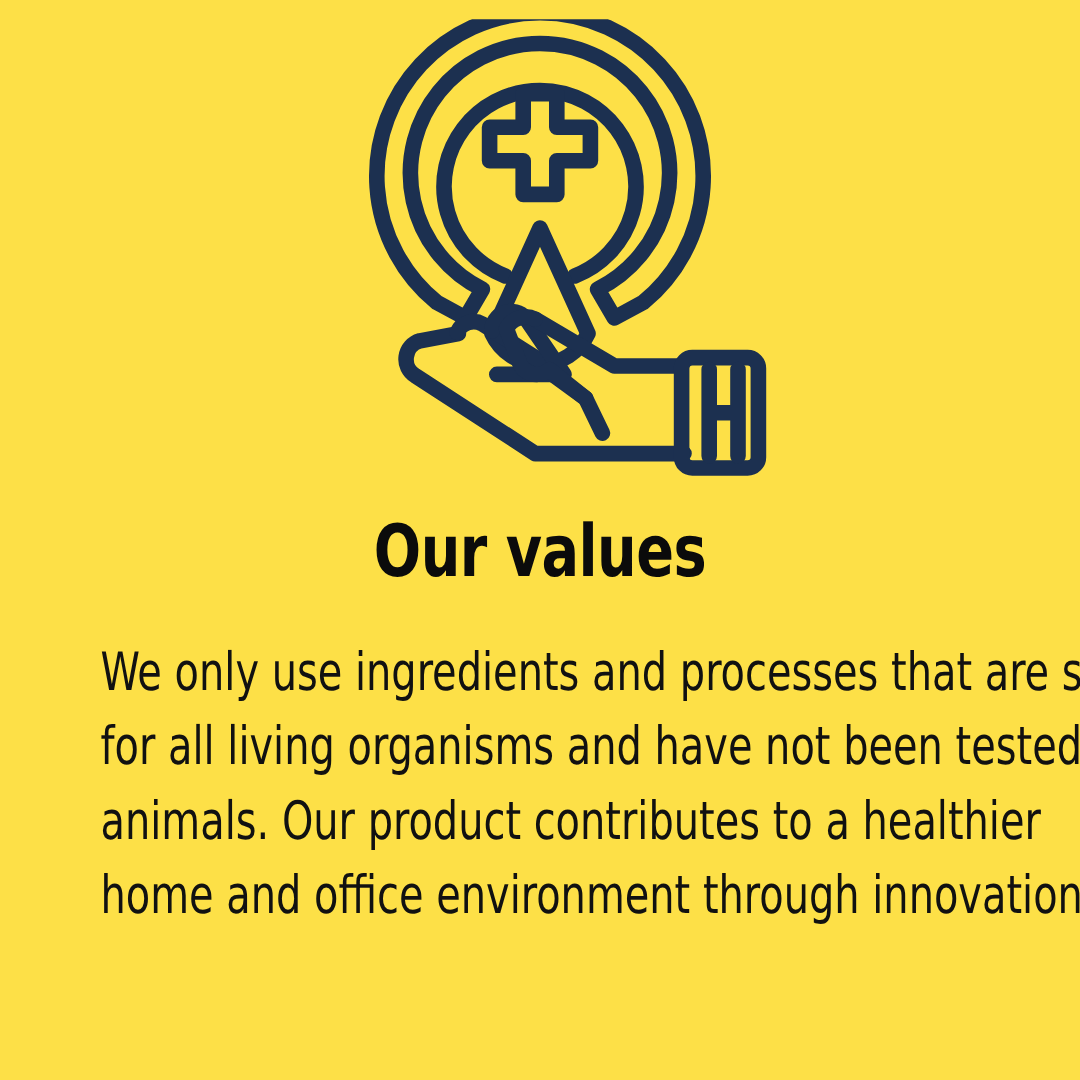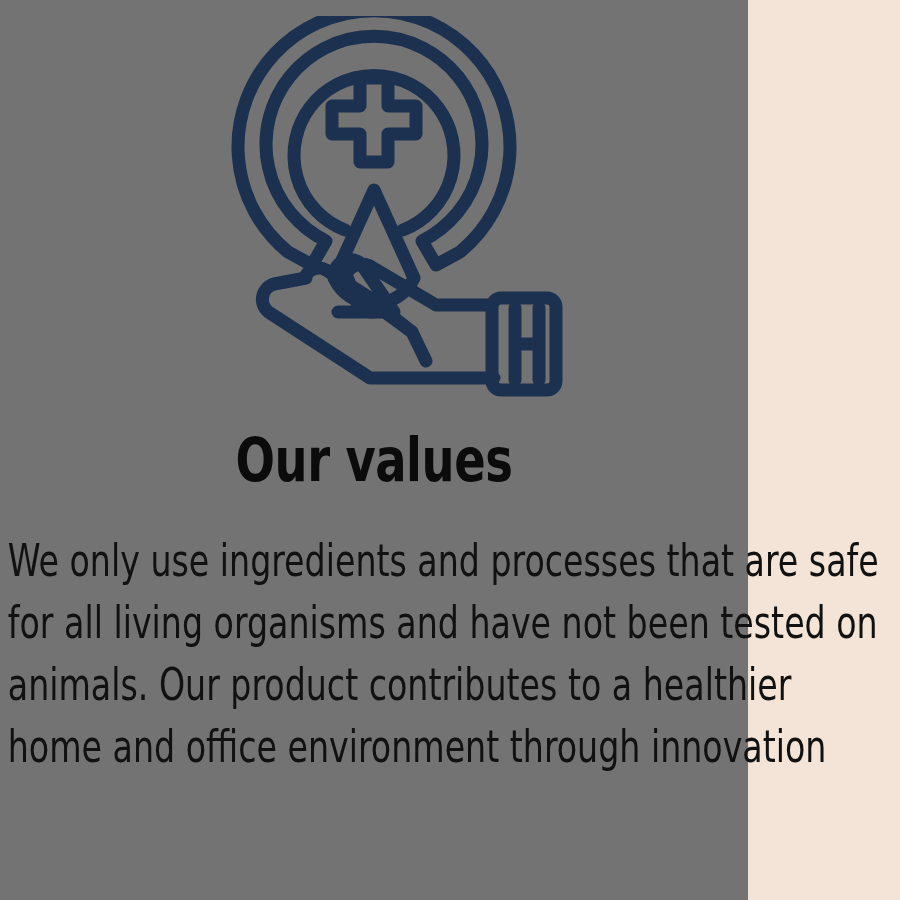--- a/index.html
+++ b/index.html
@@ -10,23 +10,23 @@
   body {
     width: 900px;
     height: 900px;
     background: #f3e4d7;
     font-family: "Liberation Sans", sans-serif;
     overflow: hidden;
   }
 
   .card {
     position: relative;
-    width: 748px;
+    width: 900px;
     height: 900px;
-    background: #737373;
+    background: #fde047;
     box-sizing: border-box;
     display: flex;
     flex-direction: column;
     align-items: center;
   }
 
   
   .icon-wrap {
     width: 400px;
     height: 400px;

